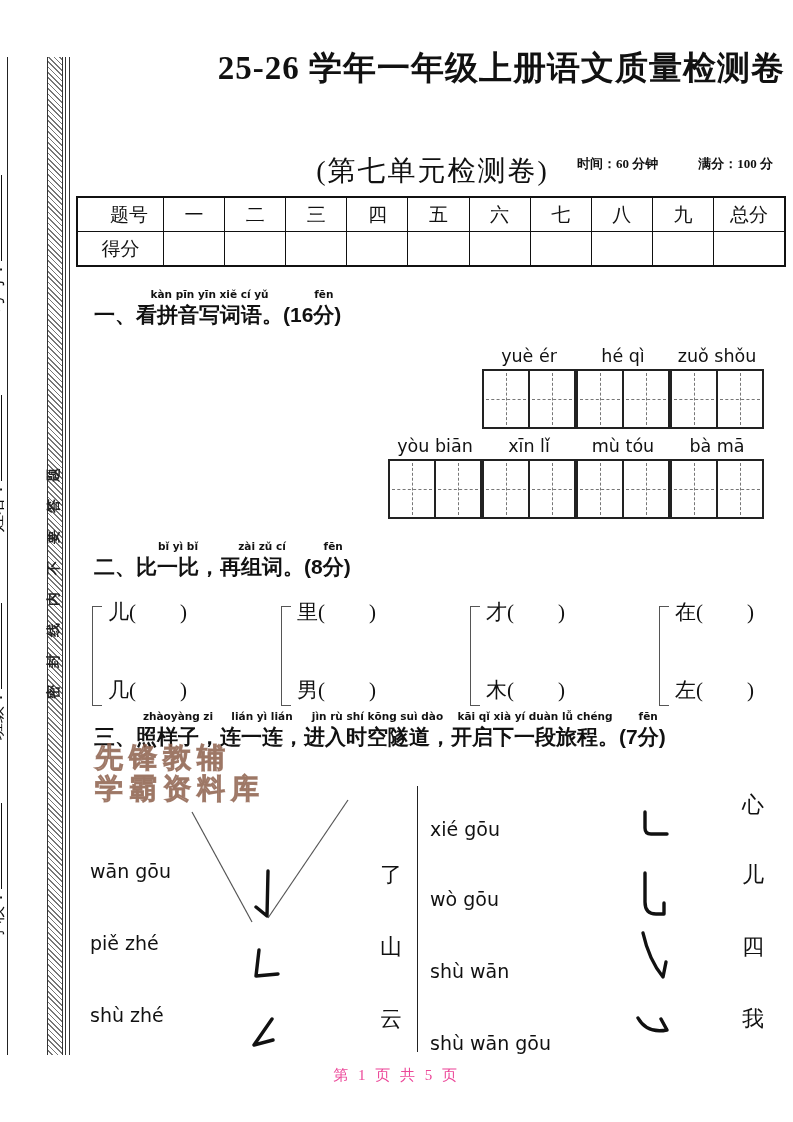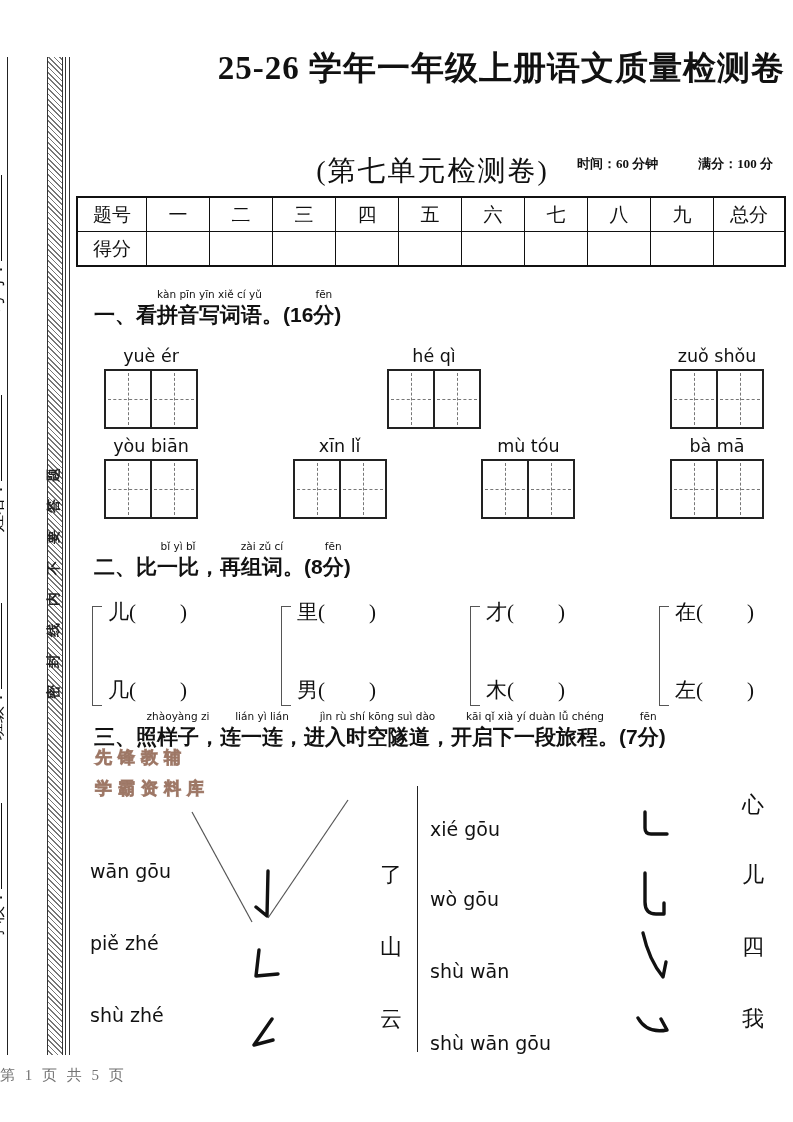--- a/index.html
+++ b/index.html
@@ -25,55 +25,55 @@
       font-size:33px;font-weight:bold;letter-spacing:1px;white-space:nowrap;}
   .hd-sub{position:absolute;left:80px;right:8px;top:104px;text-align:center;
       font-size:28px;letter-spacing:2px;margin-top:48px;}
   .hd-info{position:absolute;left:80px;right:20px;top:155px;display:flex;
       justify-content:flex-end;gap:40px;font-size:13px;font-weight:bold;}
 
   
   .score-table{position:absolute;left:76px;top:196px;width:710px;border-collapse:collapse;
       table-layout:fixed;font-size:19px;text-align:center;border:2px solid #111;}
   .score-table td{border:1.2px solid #111;height:33px;padding:0;}
-  .score-table .lblcol{width:68px;}
+  .score-table .lblcol{width:68px;padding-left:17px;}
   .score-table .totcol{width:70px;}
 
   
   .sec{position:absolute;left:94px;display:flex;align-items:flex-end;white-space:nowrap;
       font-family:"Liberation Sans","DejaVu Sans",sans-serif;font-weight:bold;font-size:21px;}
   .sec .num,.sec .sc{line-height:26px;}
   .rub{display:inline-flex;flex-direction:column;align-items:center;}
-  .rub .rt{font-size:10.5px;font-weight:normal;line-height:13px;height:14px;
+  .rub .rt{font-size:10.5px;font-weight:bold;line-height:13px;height:14px;
       font-family:"DejaVu Sans",sans-serif;white-space:nowrap;}
   .rub .rb{line-height:26px;}
   .s1{top:288px}.s2{top:540px}.s3{top:710px}
 
   
-  .wrow{position:absolute;left:104px;width:660px;display:flex;justify-content:space-between;}
+  .wrow{position:absolute;left:104px;width:660px;display:flex;justify-content:flex-end;}
   .wr1{top:346px}.wr2{top:436px}
   .witem{display:flex;flex-direction:column;align-items:center;gap:3px;}
   .wpy{font-family:"DejaVu Sans",sans-serif;font-size:17.5px;white-space:nowrap;}
   .tzbox{display:flex;border:2px solid #222;}
   .tzcell{width:44px;height:56px;position:relative;}
   .tzcell + .tzcell{border-left:2px solid #222;}
   .tzcell::before{content:'';position:absolute;left:50%;top:2px;bottom:2px;border-left:1px dashed #777;}
   .tzcell::after{content:'';position:absolute;top:50%;left:2px;right:2px;border-top:1px dashed #777;}
 
   
   .pairs{position:absolute;left:92px;top:598px;width:662px;display:flex;justify-content:space-between;}
   .pair{display:flex;gap:6px;}
   .brk{width:9px;height:98px;margin-top:8px;border-left:1.5px solid #555;
       border-top:1.5px solid #555;border-bottom:1.5px solid #555;}
   .pcol{display:flex;flex-direction:column;justify-content:space-between;height:106px;font-size:21px;}
   .prow{white-space:nowrap;}
   .pgap{display:inline-block;width:44px;}
 
   
-  .wmark{position:absolute;left:95px;top:742px;font-size:17px;line-height:31px;font-weight:bold;
+  .wmark{position:absolute;left:95px;top:742px;font-size:28px;line-height:31px;font-weight:bold;
       letter-spacing:6px;color:rgba(150,110,90,0.45);-webkit-text-stroke:0.9px rgba(140,95,75,0.75);
       white-space:nowrap;}
 
   
   .match{position:absolute;left:90px;top:782px;width:680px;height:278px;}
   .mlines{position:absolute;left:0;top:0;}
   .mlines line{stroke:#555;stroke-width:1.2;}
   .mdiv{position:absolute;left:327px;top:4px;height:266px;border-left:1.5px solid #222;}
   .mgrp{position:absolute;top:0;height:100%;}
   .gl{left:0;width:318px;}
@@ -84,22 +84,22 @@
   .gl .mlabel{width:132px;}
   .gr .mlabel{width:196px;margin-top:28px;}
   .mstroke{display:flex;justify-content:center;width:54px;margin-left:14px;}
   .gr .mstroke{margin-left:0;}
   .mchar{margin-left:auto;font-size:22px;width:34px;text-align:center;}
   .match svg path{fill:none;stroke:#111;stroke-width:3.4;stroke-linecap:round;stroke-linejoin:round;}
   .ml1{margin-top:16px}.ml2{margin-top:8px}.ml3{margin-top:12px}.ml4{margin-top:10px}
   .mr1{margin-top:16px}.mr2{margin-top:10px}.mr3{margin-top:-2px}.mr4{margin-top:6px}
 
   
-  .footer{position:absolute;left:0;right:0;top:1066px;font-size:15px;
-      letter-spacing:3px;color:#737373;}
+  .footer{position:absolute;left:0;right:0;top:1066px;text-align:center;font-size:15px;
+      letter-spacing:3px;color:#ec4899;}
 </style>
 </head>
 <body>
 
 <div class="page">
 
   <div class="edge-line"></div>
   <div class="seal-strip"></div>
   <div class="seal-dbl"></div>
   <div class="seal-text">密封线内不要答题</div>

